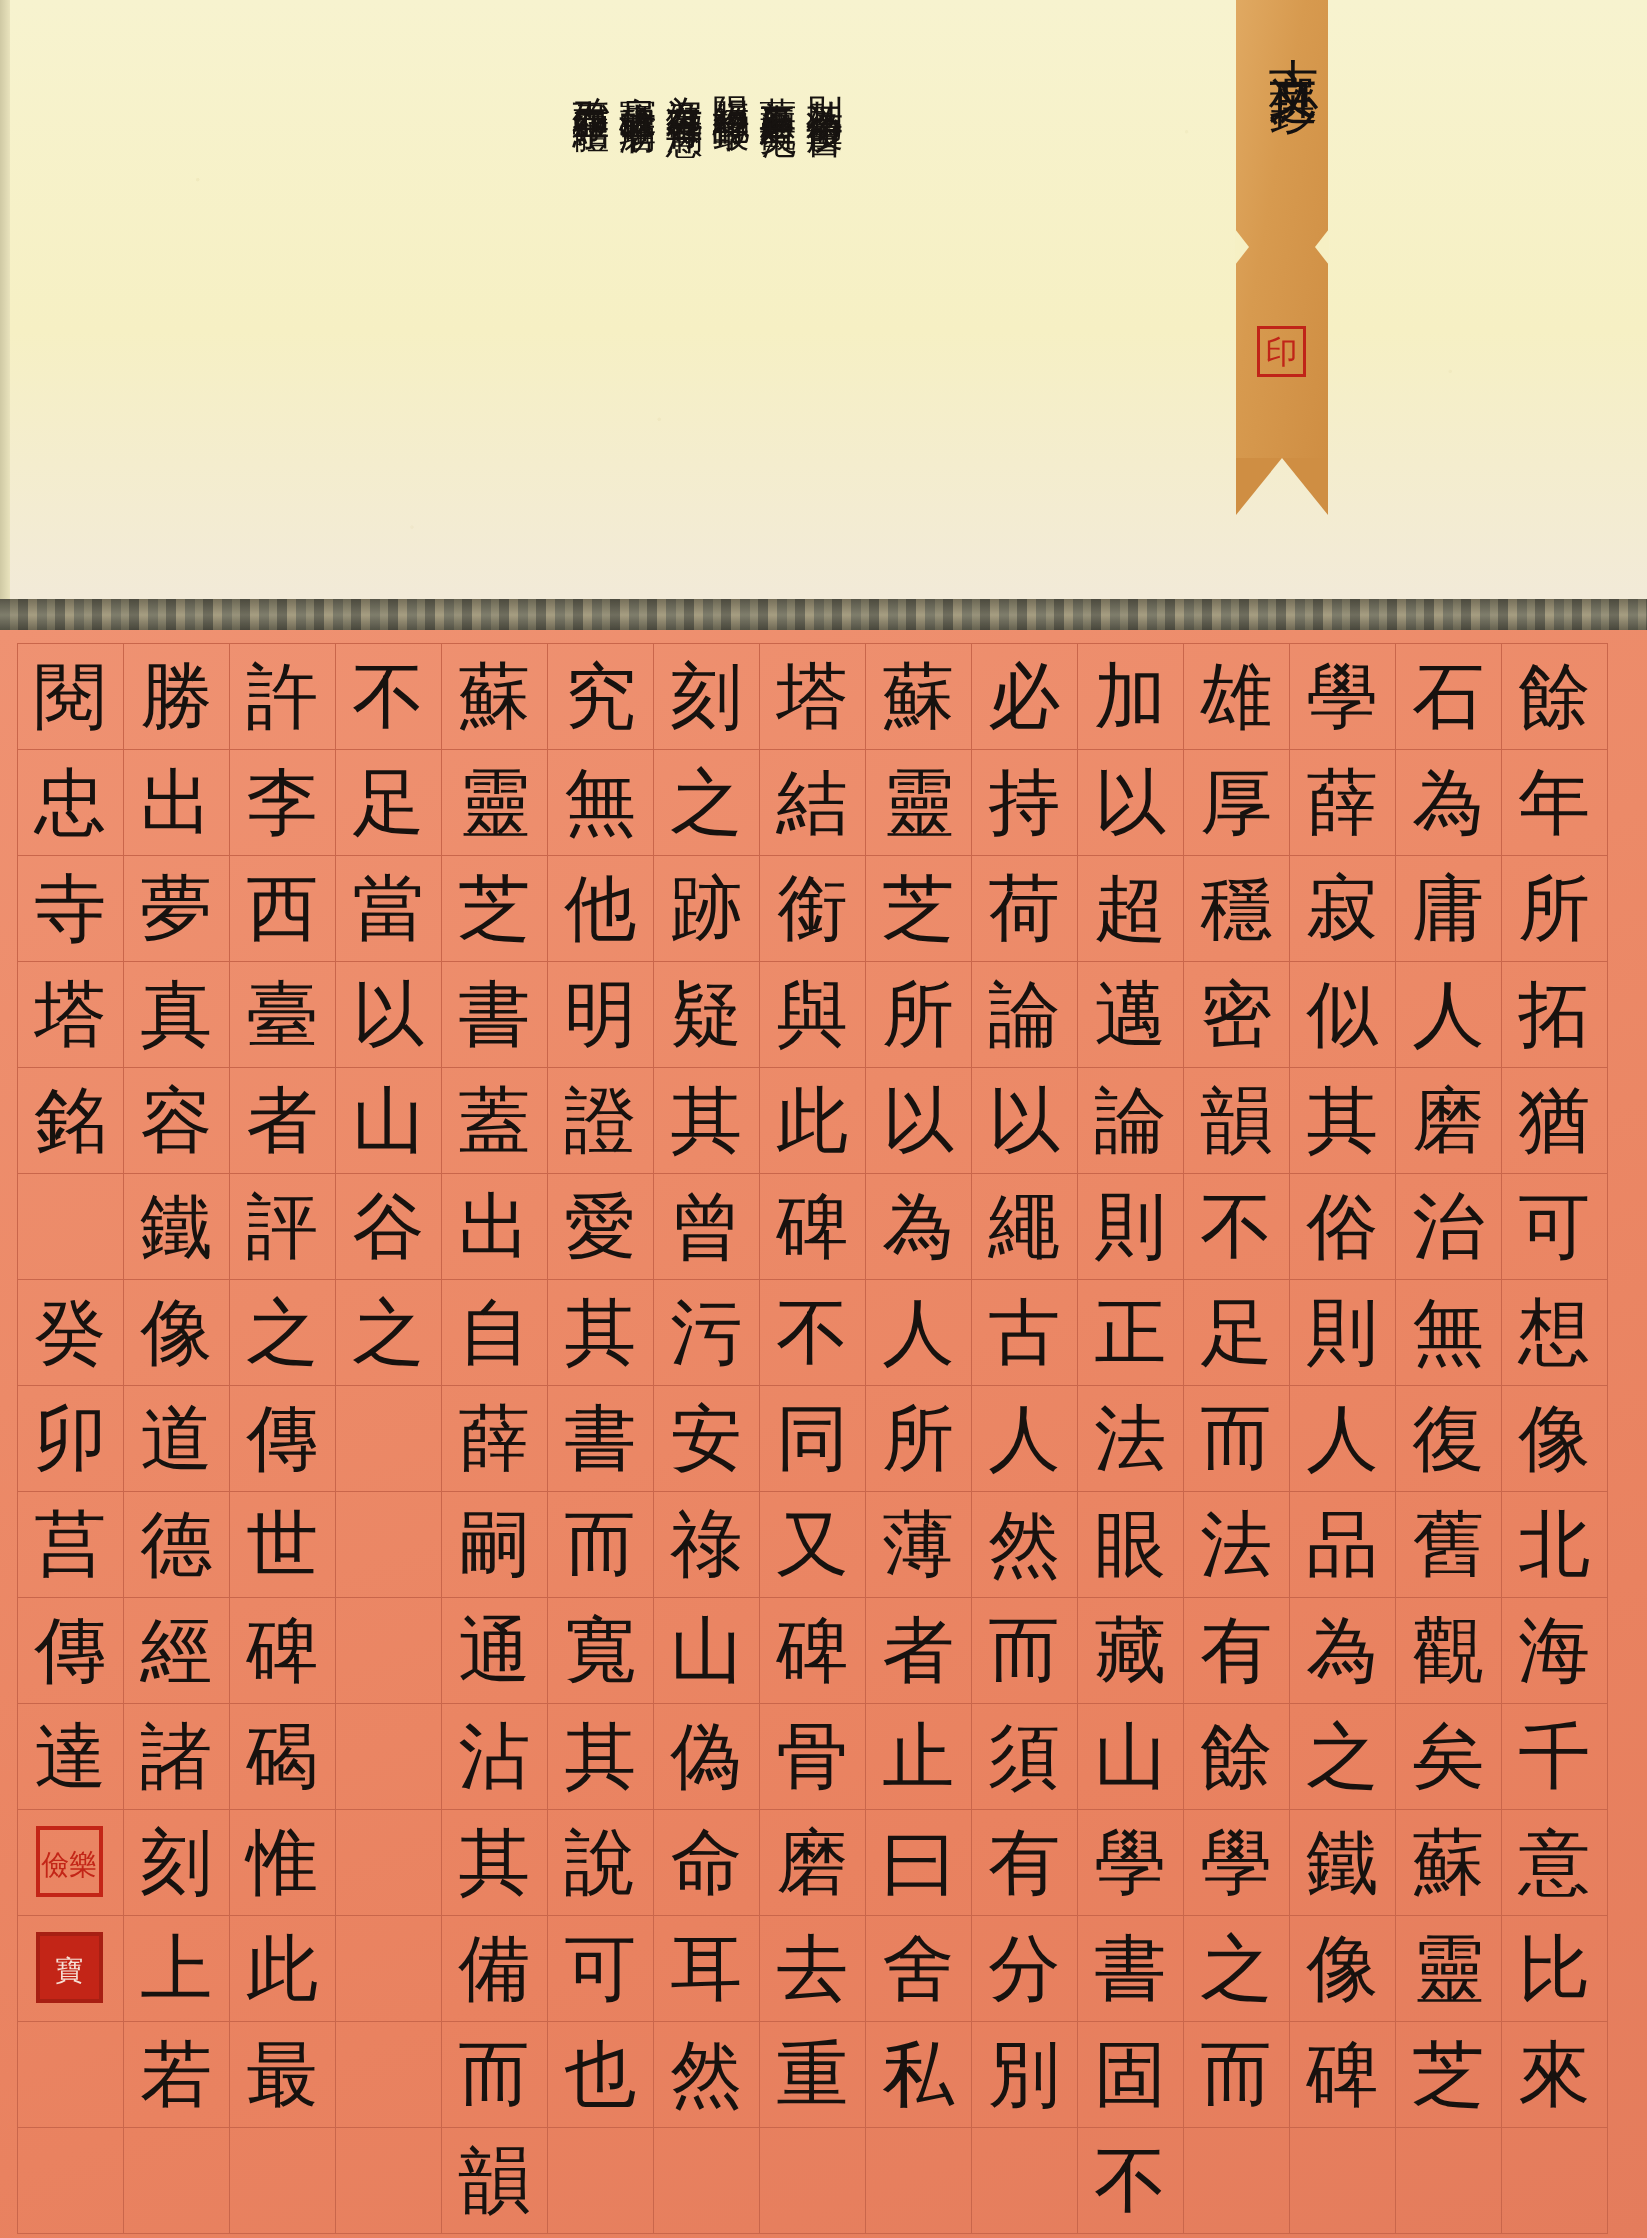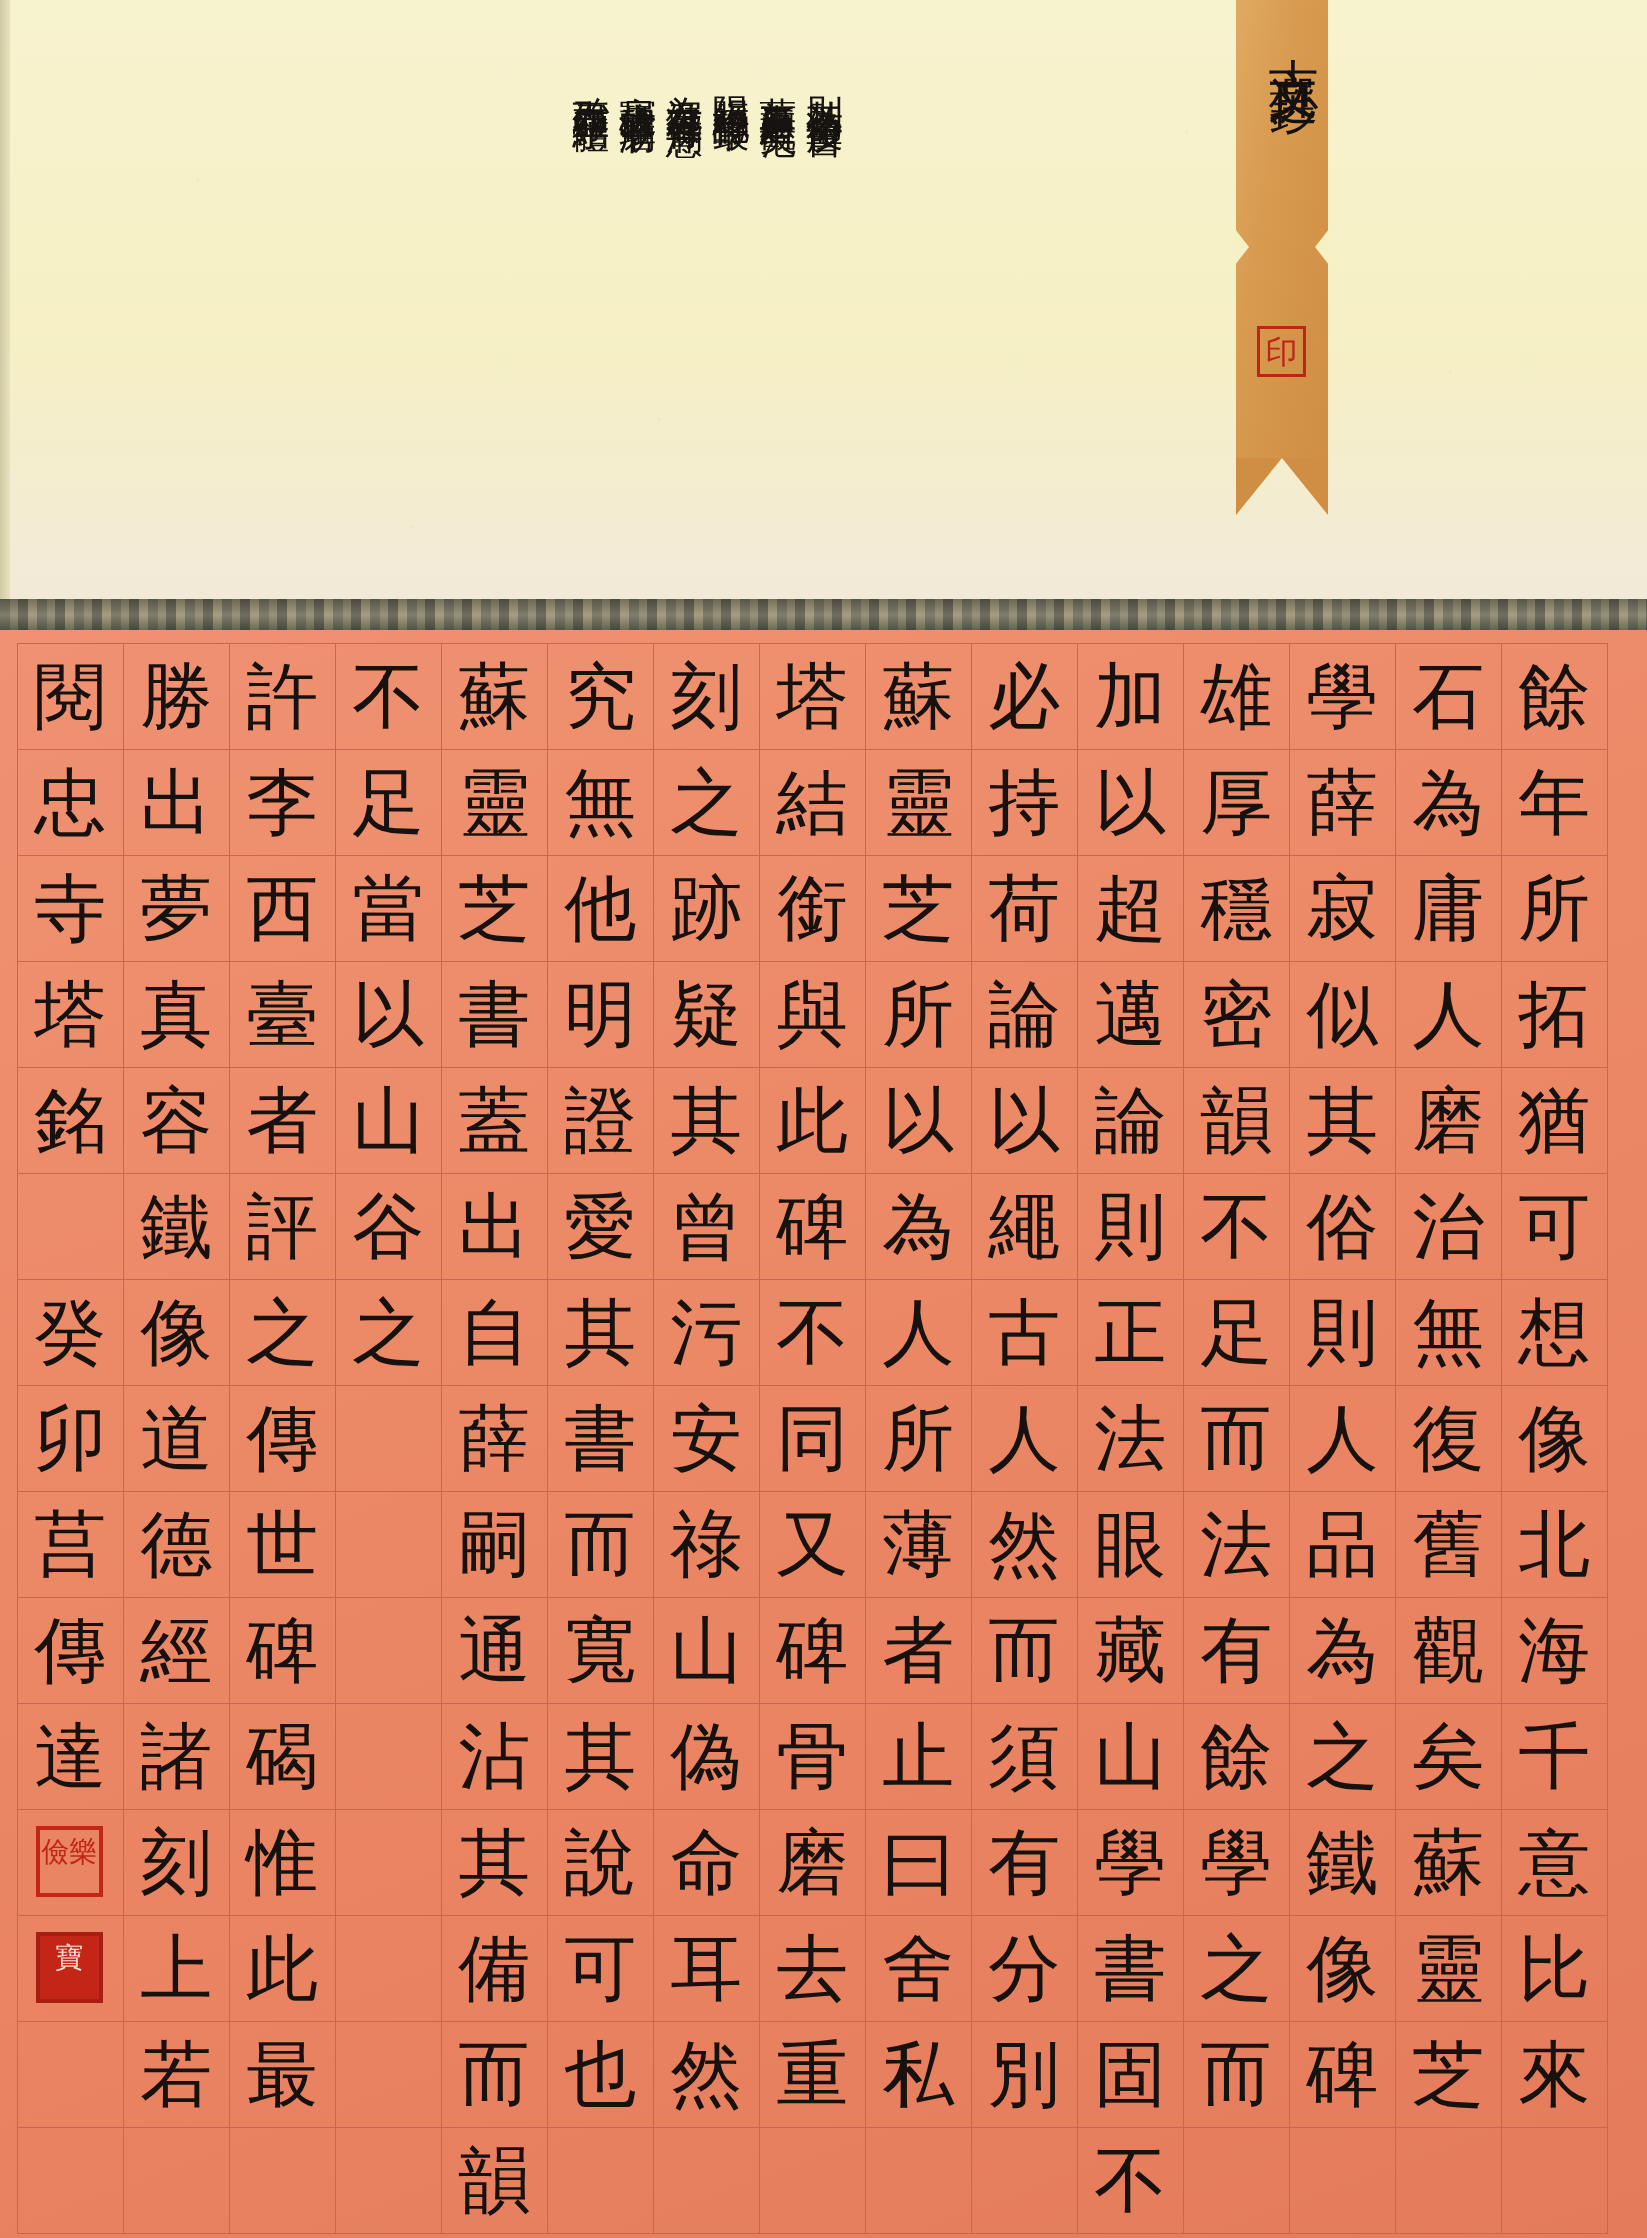--- a/index.html
+++ b/index.html
@@ -207,21 +207,21 @@
     width: 67px;
     height: 71px;
     border: 4.2px solid #c32517;
     color: #c32517;
     font-family: "DejaVu Serif", serif;
     font-size: 28px;
     line-height: 31px;
     box-sizing: border-box;
     letter-spacing: 0;
     text-align: center;
-    padding-top: 6px;
+    padding-top: 19px;
   }
   .cell-seal.filled {
     background: #c32517;
     color: #f6e0d6;
     border-color: #a71f13;
   }
 </style>
 </head>
 <body>
 

